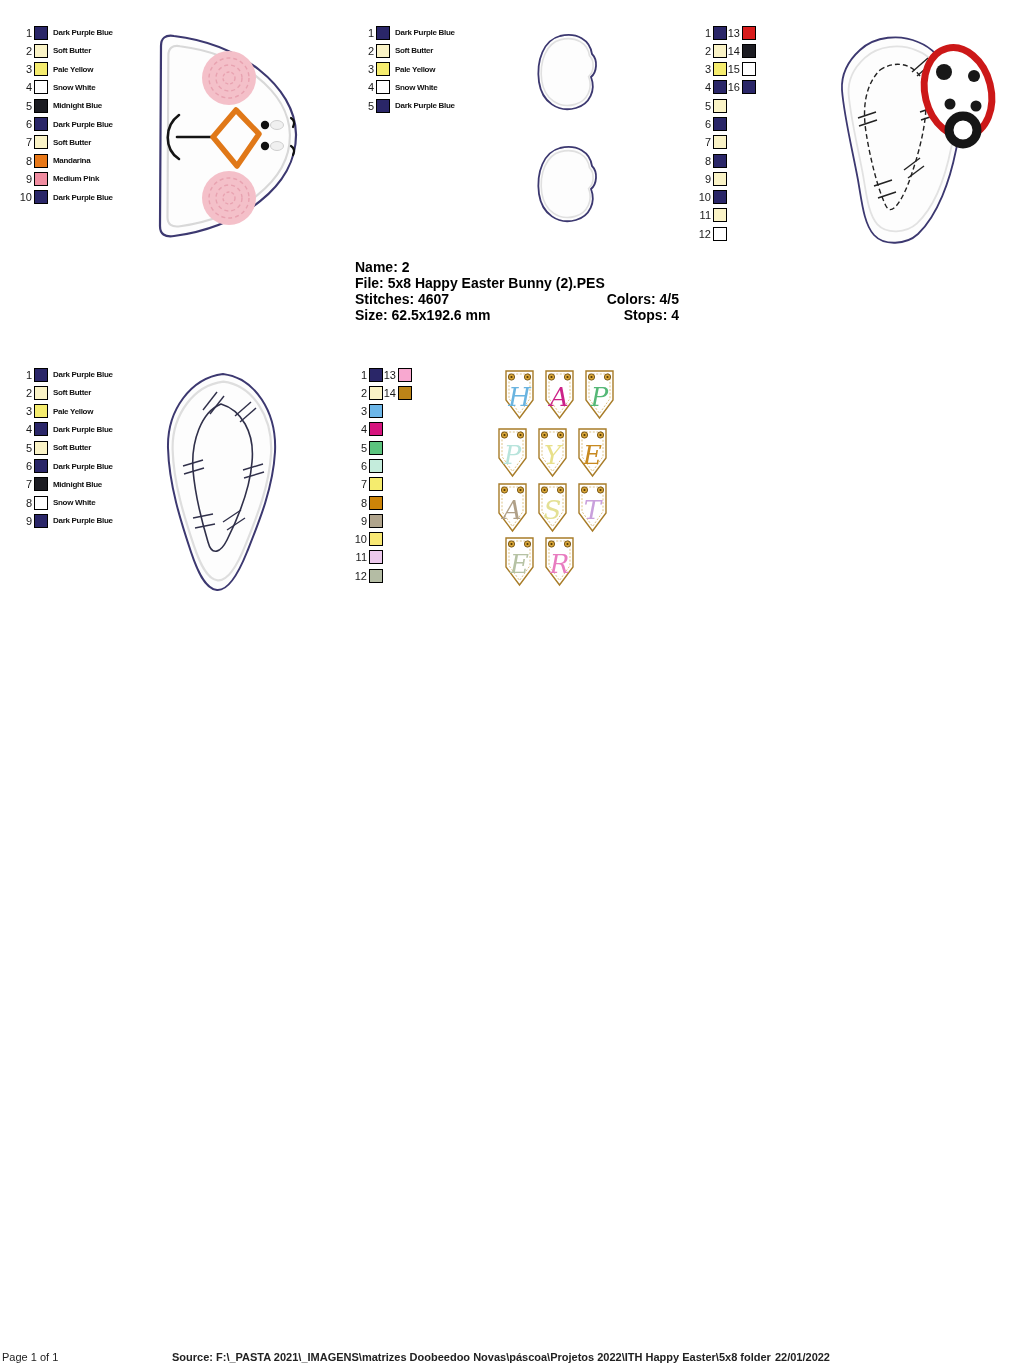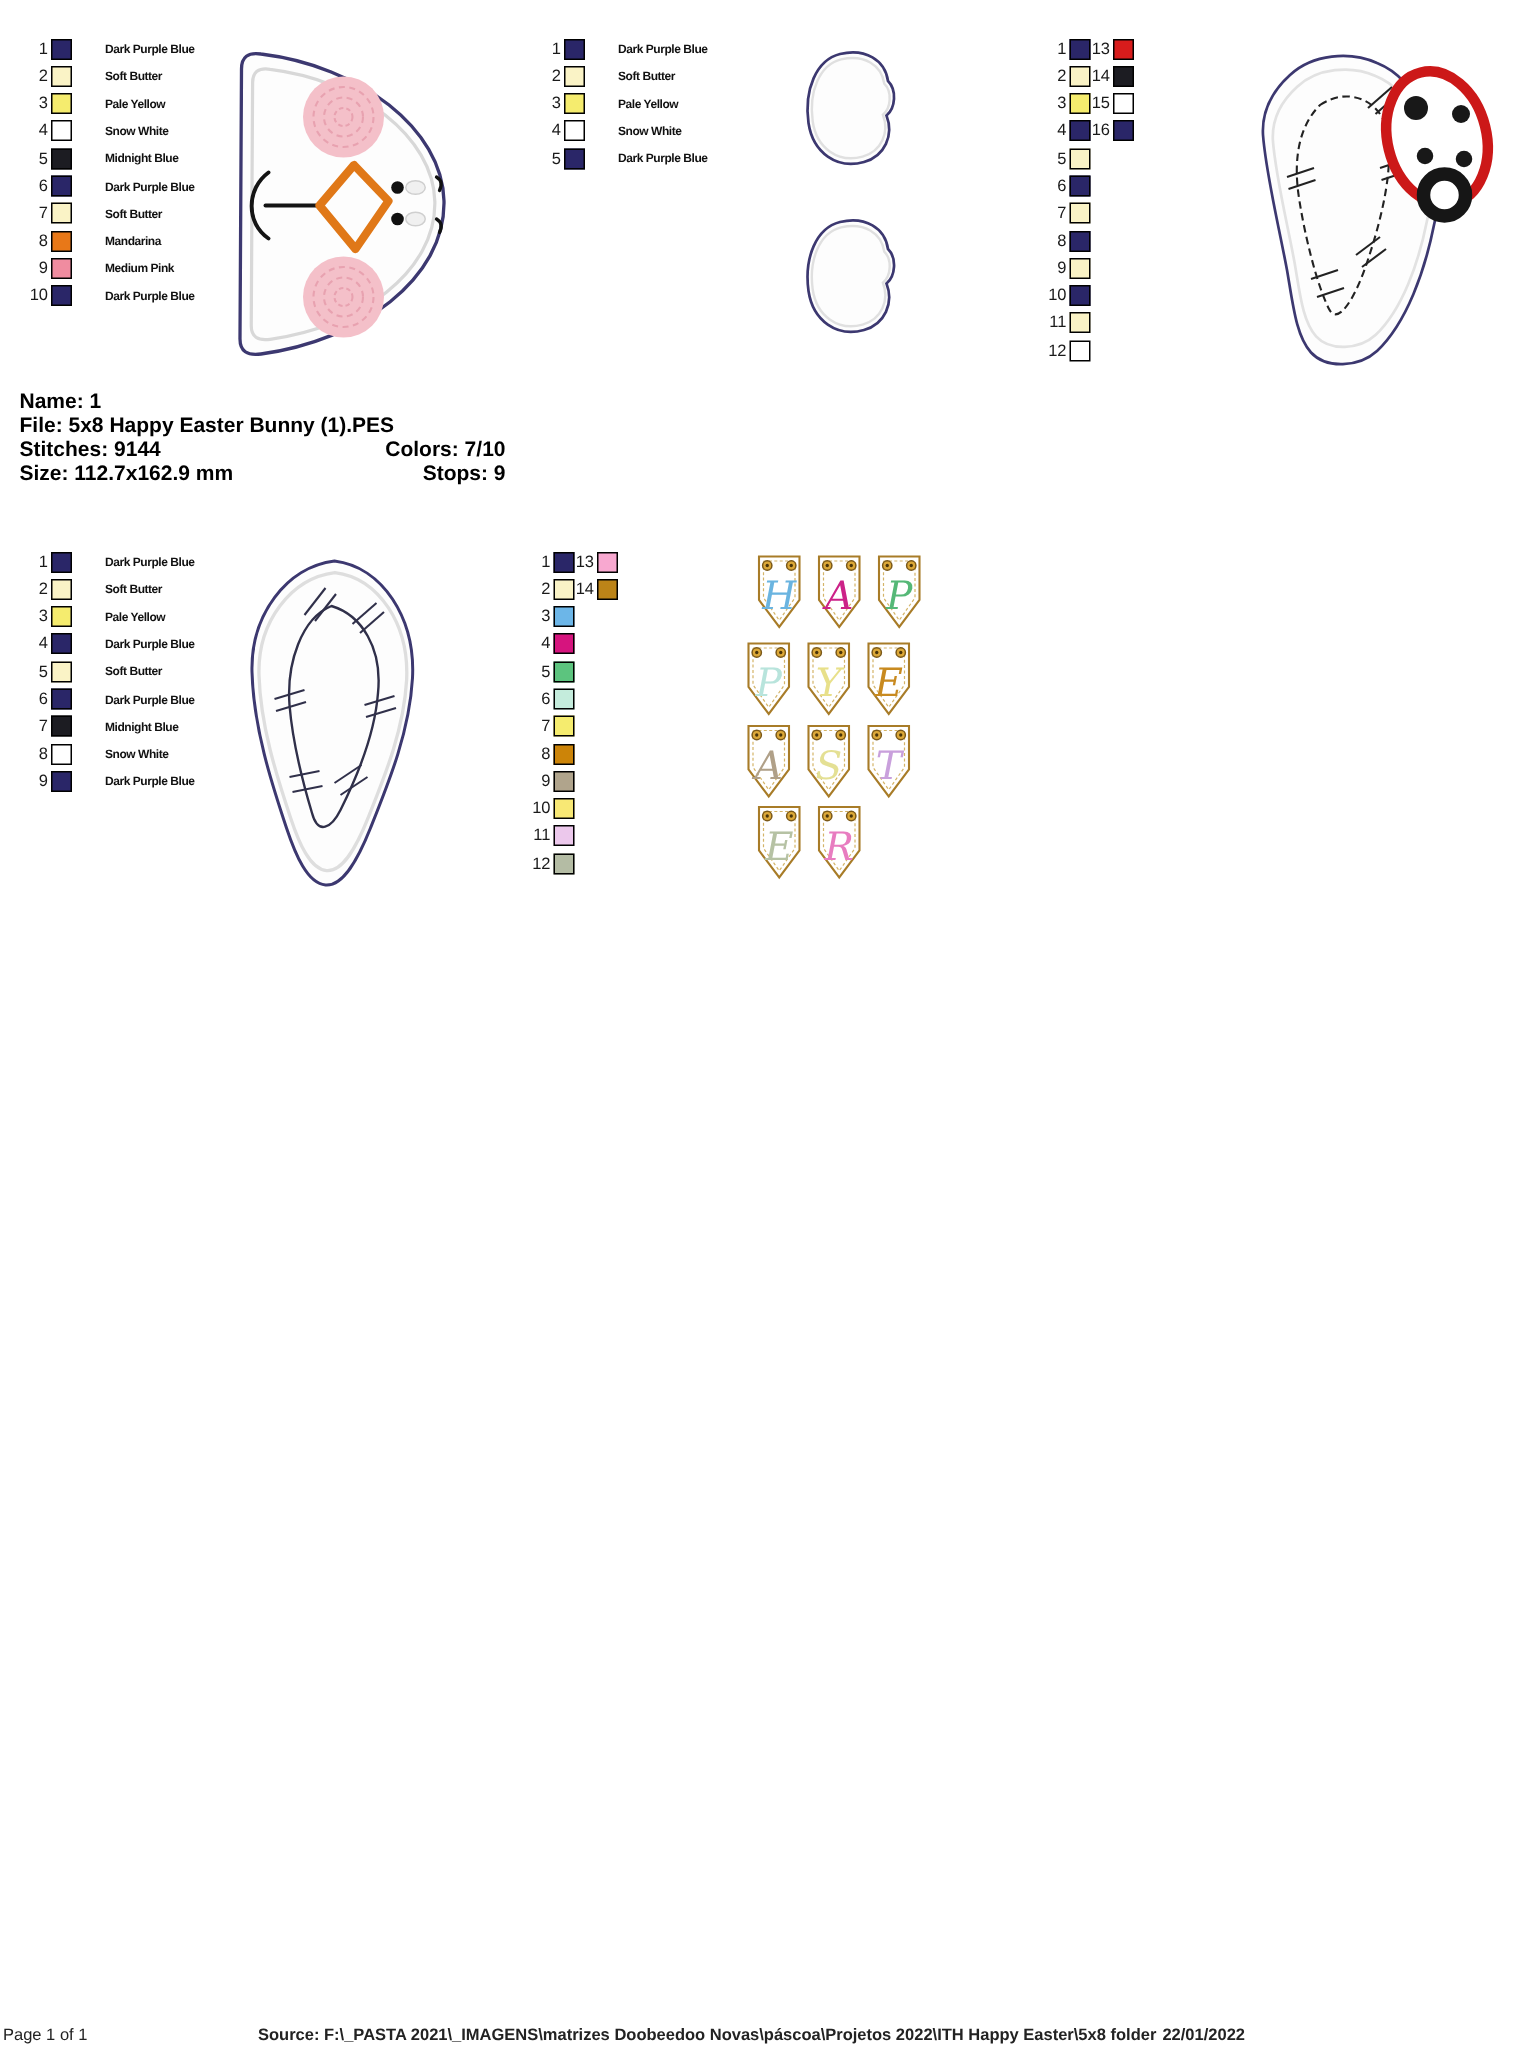--- a/index.html
+++ b/index.html
@@ -5,21 +5,21 @@
   html,body{margin:0;padding:0;background:#fff;}
   .page{position:relative;width:1024px;height:1370px;background:#ffffff;
         font-family:"Liberation Sans",sans-serif;overflow:hidden;}
   .block{position:absolute;width:324px;height:340px;}
   .color-list{position:absolute;left:0;top:0;}
   .color-list.wrap{height:221px;display:flex;flex-flow:column wrap;align-content:flex-start;}
   .color-row{display:flex;align-items:center;height:13.2px;margin-bottom:5.1px;}
   .cnum{display:inline-block;width:20px;text-align:right;font-size:11px;color:#1a1a1a;margin-right:2px;}
   .wrap .cnum{width:13px;}
   .swatch{width:12px;height:12px;border:1px solid #000;display:inline-block;flex:0 0 auto;}
-  .cname{font-size:8px;font-weight:bold;margin-left:22px;color:#111;letter-spacing:-0.3px;white-space:nowrap;}
+  .cname{font-size:8px;font-weight:bold;margin-left:5px;color:#111;letter-spacing:-0.3px;white-space:nowrap;}
   .thumb{position:absolute;}
   .meta{position:absolute;left:1px;top:233px;width:324px;font-weight:bold;font-size:14px;line-height:16px;color:#000;}
   .meta-split{display:flex;justify-content:space-between;}
   .footer{position:absolute;top:1351px;left:0;width:848px;height:16px;font-size:11px;color:#222;}
   .fpage{position:absolute;left:2px;}
   .fsource{position:absolute;left:172px;font-weight:bold;}
   .fdate{position:absolute;right:18px;font-weight:bold;}
 </style>
 </head>
 <body>
@@ -97,32 +97,20 @@
       <path d="M34,87 C19,98 19,121 34,131" fill="none" stroke="#141414" stroke-width="2.6" stroke-linecap="round"></path>
       <path d="M32,109 L68,109" fill="none" stroke="#141414" stroke-width="2.6" stroke-linecap="round"></path>
       <path d="M68,109 L91,82 L114,106 L92,138 Z" fill="none" stroke="#e07818" stroke-width="5.5" stroke-linejoin="round"></path>
       <circle cx="120" cy="97" r="4.2" fill="#111"></circle>
       <circle cx="120" cy="118" r="4.2" fill="#111"></circle>
       <ellipse cx="132" cy="97" rx="6.5" ry="4.5" fill="#f0f0f0" stroke="#cfcfcf" stroke-width="1"></ellipse>
       <ellipse cx="132" cy="118" rx="6.5" ry="4.5" fill="#f0f0f0" stroke="#cfcfcf" stroke-width="1"></ellipse>
       <path d="M146,90 q5,3 2,9" fill="none" stroke="#111" stroke-width="2.2" stroke-linecap="round"></path>
       <path d="M146,118 q5,3 2,9" fill="none" stroke="#111" stroke-width="2.2" stroke-linecap="round"></path>
     </svg>
-    <div class="meta">
-      <div>Name: 1</div>
-      <div>File: 5x8 Happy Easter Bunny (1).PES</div>
-      <div class="meta-split">
-        <span>Stitches: 9144</span>
-        <span>Colors: 7/10</span>
-      </div>
-      <div class="meta-split">
-        <span>Size: 112.7x162.9 mm</span>
-        <span>Stops: 9</span>
-      </div>
-    </div>
   </div>
 
   <div class="block" style="left:354px;top:26px;">
     <div class="color-list">
         <div class="color-row">
           <span class="cnum">1</span>
           <span class="swatch" style="background: rgb(42, 38, 104);"></span>
           <span class="cname">Dark Purple Blue</span>
         </div>
         <div class="color-row">
@@ -149,20 +137,32 @@
     <svg class="thumb" style="left:172px;top:4px;" width="76" height="215" viewBox="0 0 76 215">
       <g transform="translate(6,2)">
         <path d="M28,4 C45,0 58,8 60,22 C66,28 65,40 59,45 C64,58 58,72 44,76 C26,81 10,70 7,50 C4,28 12,8 28,4 Z" fill="#fdfdfd" stroke="#3c3870" stroke-width="1.8"></path>
         <path d="M28,4 C45,0 58,8 60,22 C66,28 65,40 59,45 C64,58 58,72 44,76 C26,81 10,70 7,50 C4,28 12,8 28,4 Z" transform="translate(3.5,4) scale(0.9)" fill="none" stroke="#e0e0e0" stroke-width="1.8"></path>
       </g>
       <g transform="translate(6,114)">
         <path d="M28,4 C45,0 58,8 60,22 C66,28 65,40 59,45 C64,58 58,72 44,76 C26,81 10,70 7,50 C4,28 12,8 28,4 Z" fill="#fdfdfd" stroke="#3c3870" stroke-width="1.8"></path>
         <path d="M28,4 C45,0 58,8 60,22 C66,28 65,40 59,45 C64,58 58,72 44,76 C26,81 10,70 7,50 C4,28 12,8 28,4 Z" transform="translate(3.5,4) scale(0.9)" fill="none" stroke="#e0e0e0" stroke-width="1.8"></path>
       </g>
     </svg>
+    <div class="meta">
+      <div>Name: 2</div>
+      <div>File: 5x8 Happy Easter Bunny (2).PES</div>
+      <div class="meta-split">
+        <span>Stitches: 4607</span>
+        <span>Colors: 4/5</span>
+      </div>
+      <div class="meta-split">
+        <span>Size: 62.5x192.6 mm</span>
+        <span>Stops: 4</span>
+      </div>
+    </div>
   </div>
 
   <div class="block" style="left:698px;top:26px;">
     <div class="color-list wrap">
         <div class="color-row">
           <span class="cnum">1</span>
           <span class="swatch" style="background: rgb(42, 38, 104);"></span>
         </div>
         <div class="color-row">
           <span class="cnum">2</span>

